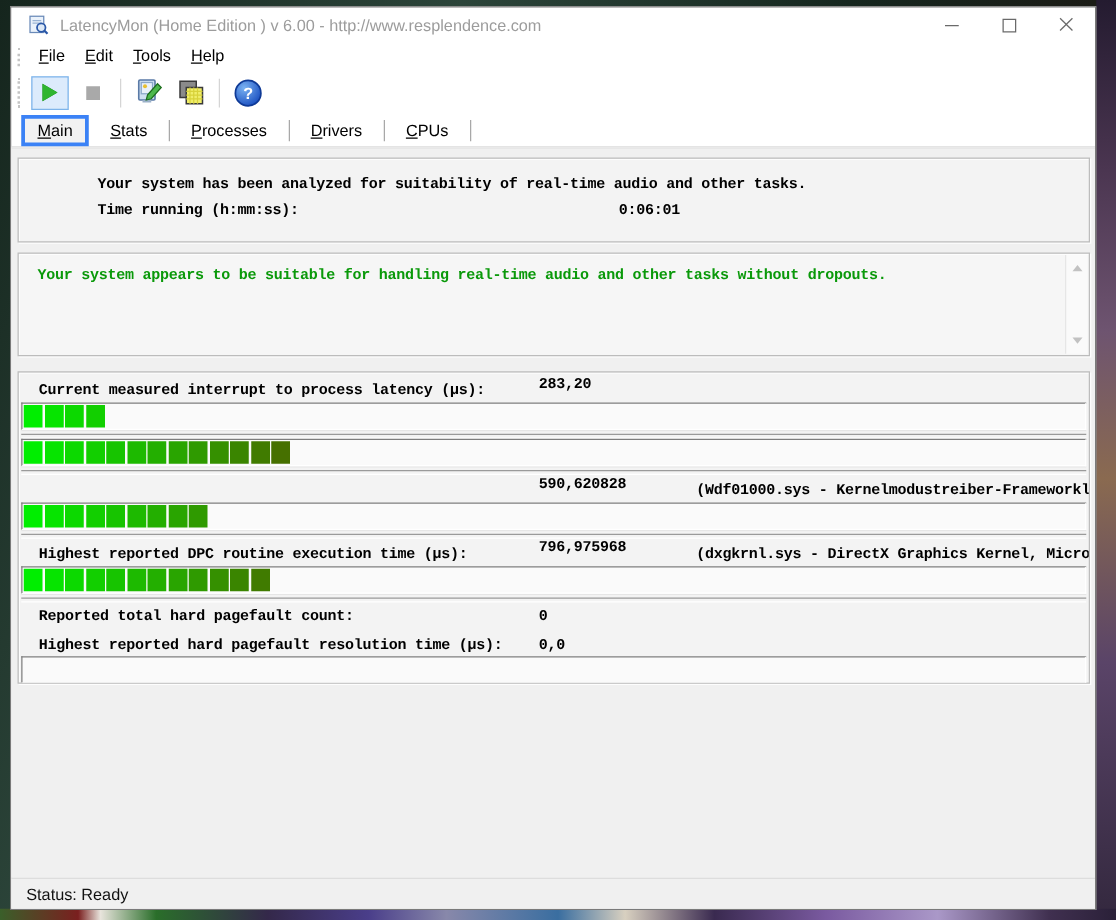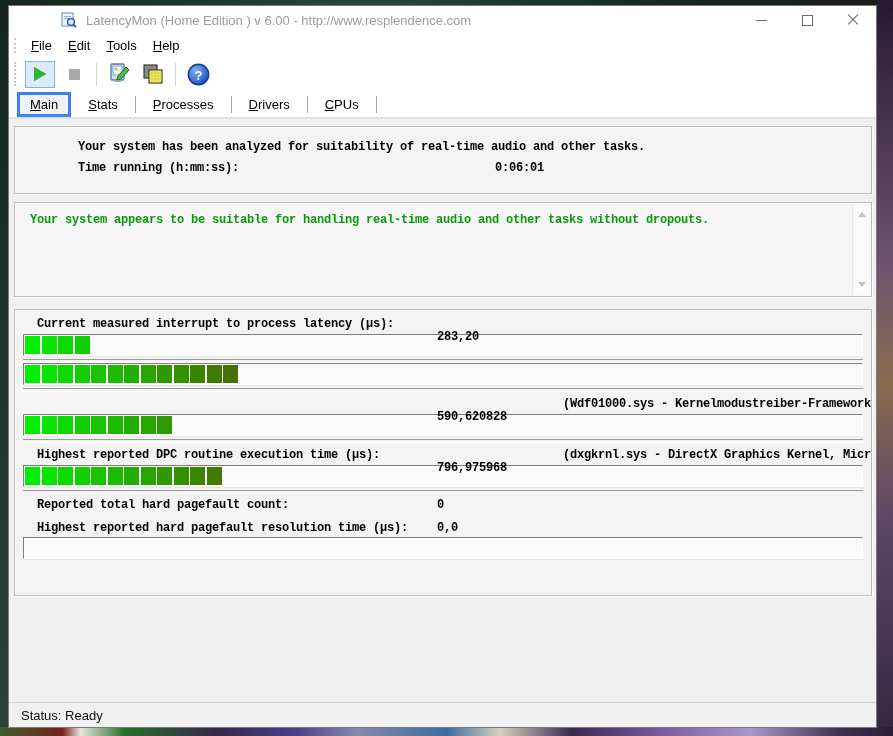--- a/index.html
+++ b/index.html
@@ -11,21 +11,21 @@
   
   .desk-right{position:absolute;right:0;top:0;width:16px;height:736px;
     background:linear-gradient(180deg,#241b30 0%,#4a3550 18%,#6e5470 36%,#8a6a50 52%,#5a4468 72%,#33283e 100%);}
   .desk-bottom{position:absolute;left:0;bottom:0;width:893px;height:9px;
     background:linear-gradient(90deg,#3a5f2a 0%,#7a1f1f 7%,#e8e4dc 9%,#2a6e2a 14%,#34284a 24%,#4a3e8a 33%,#8888aa 40%,#3a6ea0 50%,#d8d0c0 56%,#3a2a50 64%,#7a5aa0 74%,#aa98c8 84%,#403050 94%,#2a2038 100%);}
   
   .window{position:absolute;left:8px;top:5px;width:869px;height:723px;
     background:#ffffff;border:1px solid #7a7a7a;box-sizing:border-box;
     display:flex;flex-direction:column;}
   
-  .titlebar{height:28px;display:flex;align-items:center;flex:0 0 auto;padding-left:38px;}
+  .titlebar{height:28px;display:flex;align-items:center;flex:0 0 auto;}
   .app-icon{margin-left:14px;width:16px;height:16px;flex:0 0 auto;}
   .title{color:#9c9c9c;font-size:13px;margin-left:9px;white-space:nowrap;}
   .win-controls{margin-left:auto;display:flex;height:100%;}
   .wc{width:46px;height:100%;display:flex;align-items:center;justify-content:center;}
   .glyph-min{width:11px;height:1px;background:#6a6a6a;}
   .glyph-max{width:9px;height:9px;border:1px solid #6a6a6a;}
   .glyph-close{position:relative;width:12px;height:12px;}
   .glyph-close::before,.glyph-close::after{content:"";position:absolute;left:-1px;top:5px;width:14px;height:1px;background:#6a6a6a;}
   .glyph-close::before{transform:rotate(45deg);}
   .glyph-close::after{transform:rotate(-45deg);}
@@ -47,30 +47,30 @@
   .tab u{text-decoration:underline;}
   .tab.active{border:3px solid #3b82f6;background:#f2f2f2;padding:2px 10px;margin-right:6px;}
   .tab-sep{width:1px;height:17px;background:#a8a8a8;margin:0 6px;}
   
   .client{flex:1 1 auto;background:#f0f0f0;border-top:1px solid #e4e4e4;overflow:hidden;position:relative;}
   .etched{border:1px solid #bcbcbc;box-shadow:inset 1px 1px 0 #fdfdfd,1px 1px 0 #fdfdfd;box-sizing:border-box;background:#f3f3f3;}
   .mono{font-family:"Liberation Mono","DejaVu Sans Mono",monospace;font-weight:bold;font-size:12px;letter-spacing:-0.2px;color:#000;}
   .box1{margin:7px 4px 0 5px;height:68px;padding:13px 0 0 15px;position:relative;}
   .box1 .line{height:21px;position:relative;white-space:nowrap;margin-left:48px;}
   .box1 .val{position:absolute;left:417px;top:0;}
-  .box2{margin:8px 4px 0 5px;height:95px;padding:10px 0 0 15px;position:relative;background:#f6f6f6;}
+  .box2{margin:8px 4px 0 5px;height:83px;padding:10px 0 0 15px;position:relative;background:#f6f6f6;}
   .msg{white-space:nowrap;}
   .vscroll{position:absolute;top:1px;right:1px;bottom:1px;width:17px;background:#fafafa;border-left:1px solid #e6e6e6;}
   .arr{position:absolute;left:5px;width:0;height:0;}
   .arr-up{top:8px;border-left:4px solid transparent;border-right:4px solid transparent;border-bottom:5px solid #c2c2c2;}
   .arr-down{bottom:8px;border-left:4px solid transparent;border-right:4px solid transparent;border-top:5px solid #c2c2c2;}
-  .box3{margin:12px 4px 0 5px;height:287px;padding:2px 8px 0;overflow:hidden;}
+  .box3{margin:12px 4px 0 5px;height:250px;padding:2px 2px 0;overflow:hidden;}
   .m-row{height:22px;position:relative;padding:5px 0 0 14px;box-sizing:border-box;white-space:nowrap;}
   .m-row.tight{height:20px;padding-top:4px;}
-  .m-value{position:absolute;left:414px;top:18px;}
+  .m-value{position:absolute;left:414px;top:0;}
   .m-row.tight .m-value{top:4px;}
   .m-detail{position:absolute;left:540px;top:5px;white-space:nowrap;}
   .m-bar{height:22px;box-sizing:border-box;background:#fafafa;
     border-top:1px solid #7e7e7e;border-left:1px solid #7e7e7e;
     border-right:1px solid #ffffff;border-bottom:1px solid #ffffff;
     box-shadow:0 1px 0 #e6e6e6;display:flex;align-items:center;padding:1px;}
   .seg{width:15px;height:18px;margin-right:1.5px;flex:0 0 auto;}
   .m-sep{height:2px;border-top:1px solid #9a9a9a;border-bottom:1px solid #ffffff;margin:3px 0 0;}
   .m-gap{height:3px;}
   

